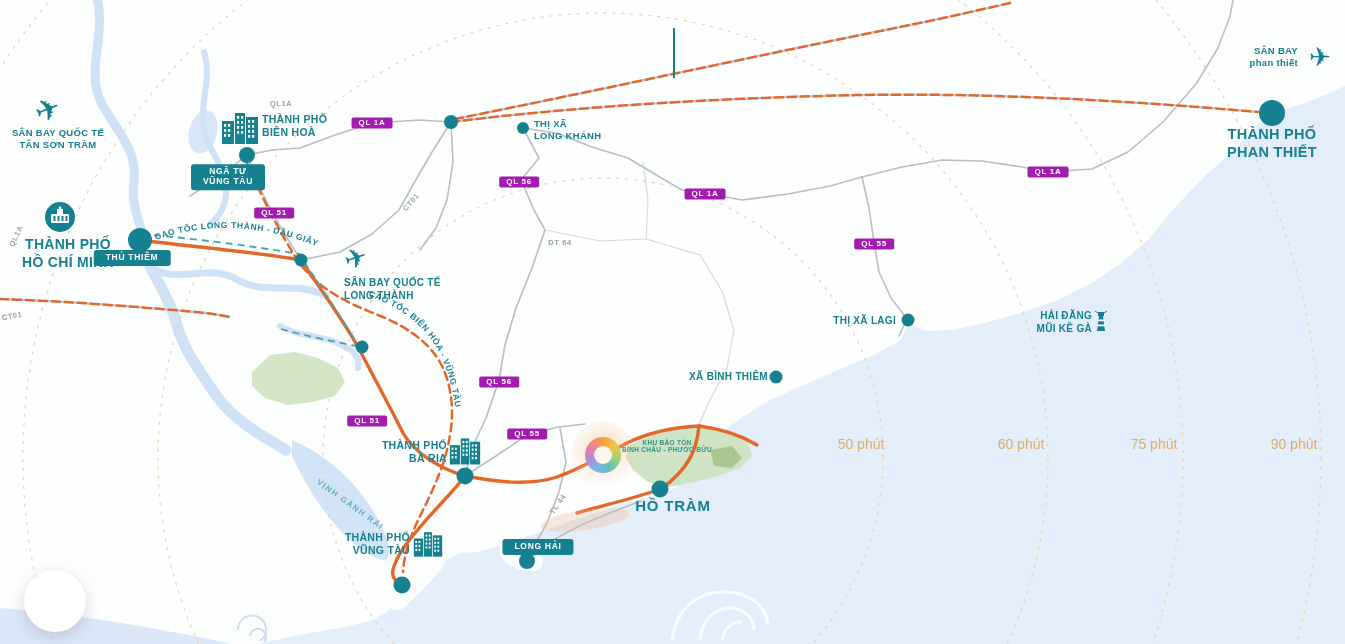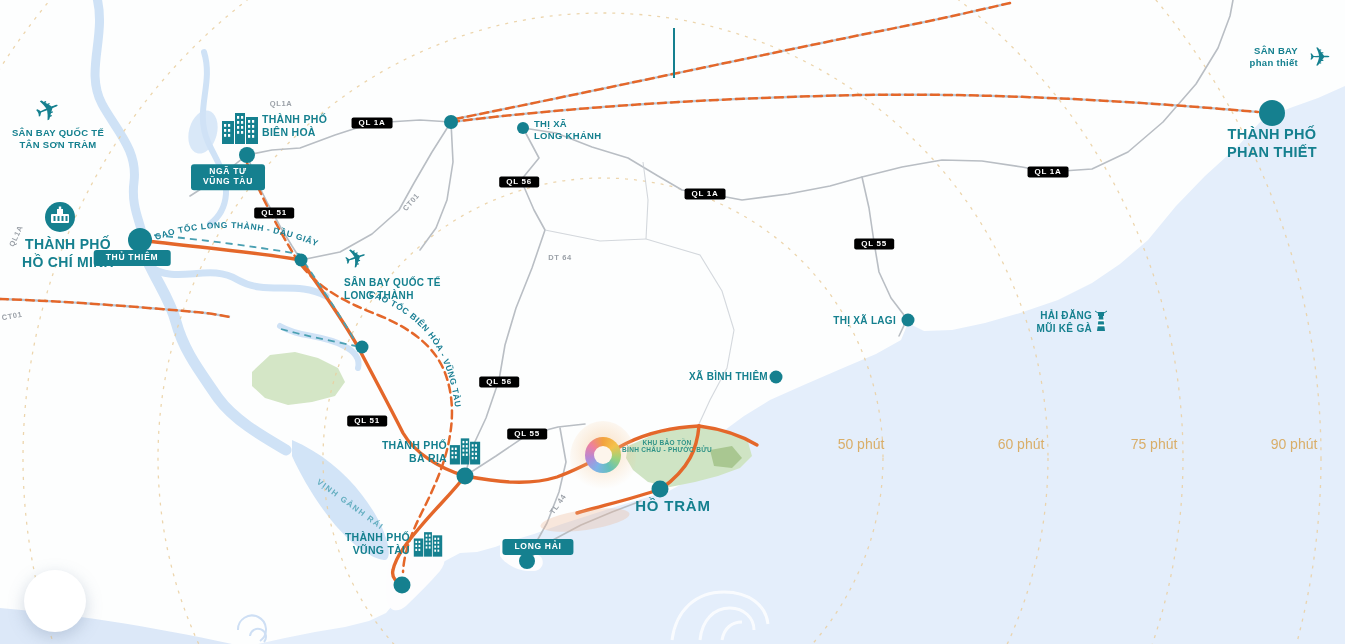--- a/index.html
+++ b/index.html
@@ -1,21 +1,21 @@
 <!DOCTYPE html>
 <html><head>
 <meta charset="utf-8">
 <style>
   html,body{margin:0;padding:0;background:#fff;font-family:"Liberation Sans",sans-serif}
   #map{position:relative;width:1345px;height:644px;overflow:hidden;background:#fdfefe}
   #base{position:absolute;left:0;top:0}
   .lbl{position:absolute;color:#15808F;font-weight:700;white-space:nowrap;line-height:1.25;transform:translate(-50%,-50%);text-align:center;letter-spacing:.3px}
   .lbl.la{transform:translate(0,-50%);text-align:left}
   .lbl.ra{transform:translate(-100%,-50%);text-align:right}
-  .badge{position:absolute;transform:translate(-50%,-50%);background:#000000;color:#fff;font-size:8px;font-weight:700;padding:1px 7px;border-radius:2px;letter-spacing:.7px;line-height:1.15;text-align:center;white-space:nowrap}
+  .badge{position:absolute;transform:translate(-50%,-50%);background:#a21caf;color:#fff;font-size:8px;font-weight:700;padding:1px 7px;border-radius:2px;letter-spacing:.7px;line-height:1.15;text-align:center;white-space:nowrap}
   .badge.teal{background:#15808F;font-size:8.5px;padding:3px 12px;border-radius:3px}
   .dot{position:absolute;background:#15808F;border-radius:50%;transform:translate(-50%,-50%)}
   .roadtxt{position:absolute;color:#9BA1A8;font-size:7.5px;font-weight:700;transform:translate(-50%,-50%);letter-spacing:.6px;white-space:nowrap}
   .plane{position:absolute;color:#15808F;transform:translate(-50%,-50%);line-height:1}
   .bld{position:absolute;transform:translate(-50%,-50%);line-height:0}
   .time{position:absolute;color:#D9AE69;font-size:14px;font-weight:400;transform:translate(-50%,-50%);white-space:nowrap}
   .donut{position:absolute;width:36px;height:36px;transform:translate(-50%,-50%);border-radius:50%;background:conic-gradient(#f2a23e,#f5c24b,#9ed27a,#64c0ba,#7fb3e8,#b589d6,#ee7f9f,#f2a23e)}
   .donut::after{content:"";position:absolute;inset:9px;background:#fdf5ec;border-radius:50%}
   .donut-glow{position:absolute;width:66px;height:74px;transform:translate(-50%,-50%);background:radial-gradient(circle at 50% 40%,rgba(246,196,142,.55),rgba(246,196,142,0) 70%);border-radius:50%}
   .nova{position:absolute;opacity:.8}
@@ -208,21 +208,21 @@
 <div class="dot" style="left:451px;top:122px;width:14px;height:14px"></div>
 <div class="dot" style="left:523px;top:128px;width:12px;height:12px"></div>
 <div class="lbl la" style="left:534px;top:130px;font-size:9.5px">
   <div>THỊ XÃ</div>
   <div>LONG KHÁNH</div>
 </div>
 <div class="badge" style="left:519px;top:182px">QL 56</div>
 <div class="badge" style="left:705px;top:194px">QL 1A</div>
 <div class="badge" style="left:1048px;top:172px">QL 1A</div>
 <div class="badge" style="left:874px;top:244px">QL 55</div>
-<div class="roadtxt" style="left:560px;top:257px">DT 64</div>
+<div class="roadtxt" style="left:560px;top:242px">DT 64</div>
 <div class="roadtxt" style="left:411px;top:202px;transform:translate(-50%,-50%) rotate(-48deg)">CT01</div>
 
 <div class="plane" style="left:356px;top:259px;font-size:27px;transform:translate(-50%,-50%) rotate(-18deg)">✈</div>
 <div class="lbl la" style="left:344px;top:289px;font-size:10px">
   <div>SÂN BAY QUỐC TẾ</div>
   <div>LONG THÀNH</div>
 </div>
 <div class="badge" style="left:274px;top:213px">QL 51</div>
 <div class="dot" style="left:301px;top:260px;width:13px;height:13px"></div>
 <div class="dot" style="left:362px;top:347px;width:13px;height:13px"></div>

